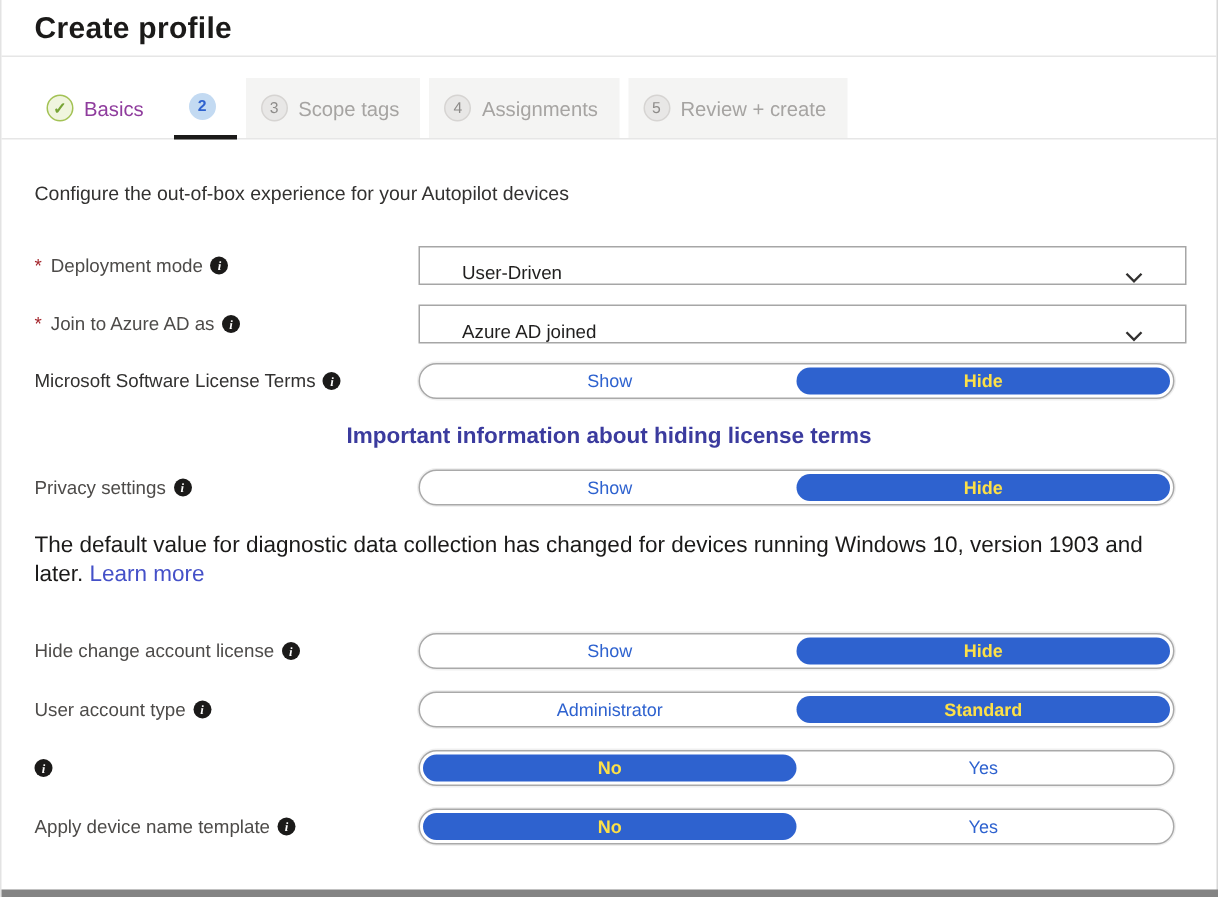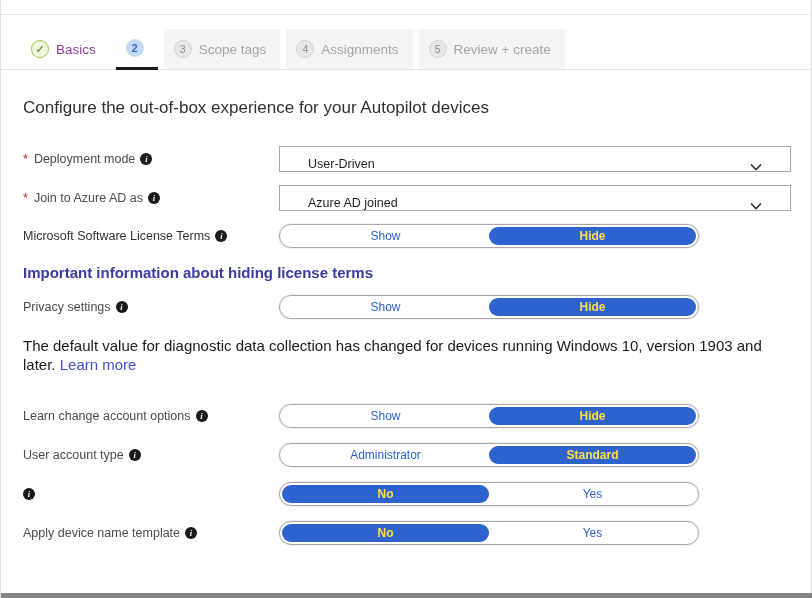--- a/index.html
+++ b/index.html
@@ -42,21 +42,21 @@
   .circle {
     width:18px; height:18px; border-radius:50%;
     display:inline-flex; align-items:center; justify-content:center;
     font-size:10.5px; flex:0 0 18px;
   }
   .circle-check { background:#f0f5de; border:1px solid #a3c255; color:#77a436; font-size:11px; font-weight:bold; }
   .circle-active { background:#c3daf2; color:#2e62cf; font-weight:bold; }
   .circle-disabled { background:#e8e7e6; color:#8d8b89; border:1px solid #d6d4d2; }
   
   .main { padding:28px 22px 0 22px; }
-  .intro { font-size:17px; color:#323130; margin-bottom:28px; }
+  .intro { font-size:13px; color:#323130; margin-bottom:28px; }
   .form-row { display:flex; align-items:center; margin-bottom:13px; }
   .lbl-cell {
     width:256px; flex:0 0 256px;
     font-size:12.5px; color:#4d4b49;
     display:flex; align-items:center; gap:5px;
   }
   .req { color:#a4262c; margin-right:1px; }
   .info-icon {
     width:12px; height:12px; border-radius:50%;
     background:#1b1a19; color:#fff;
@@ -69,55 +69,57 @@
   .dropdown {
     width:512px; height:26px;
     border:1px solid #a6a6a6; background:#fff;
     display:flex; align-items:flex-end; justify-content:space-between;
     padding:0 28px; font-size:12.5px; color:#201f1e;
     cursor:pointer;
   }
   .chev { display:inline-flex; }
   
   .toggle {
-    width:420px; height:24px; margin-left:0;
+    width:504px; height:24px; margin-left:0;
     border:1px solid #a9a9a9; border-radius:13px;
     background:#fff; display:flex; align-items:stretch;
     padding:2px; box-shadow:0 0 0 1px #f0f0f0;
     cursor:pointer;
   }
   .opt {
     flex:1 1 50%;
     display:flex; align-items:center; justify-content:center;
     font-size:12px; color:#2e62cf; border-radius:10px;
   }
   .opt.sel { background:#2e62cf; color:#fde047; font-weight:bold; }
   
   .notice-license {
     font-size:15px; font-weight:bold; color:#3b3b9e;
     margin:12px 0 14px 0;
+    text-align:center;
   }
   .notice-diag {
     font-size:15px; font-weight:normal; color:#1b1a19;
     line-height:19px; margin:17px 0 30px 0; max-width:770px;
   }
   .learn-more { color:#4450c8; cursor:pointer; text-decoration:none; }
   .toggle-gap { margin-bottom:15px; }
   
   .bottom-bar {
     position:absolute; bottom:0; left:0;
     width:812px; height:5px; background:#848484;
   }
 </style>
 </head>
 <body>
 
 <div class="page">
 
   <div class="hdr">
+    <div class="hdr-title">Create profile</div>
   </div>
 
   <div class="tabs">
     <div class="tab tab-basics">
       <span class="circle circle-check">✓</span>
       <span>Basics</span>
     </div>
     <div class="tab tab-active">
       <span class="circle circle-active">2</span>
     </div>
@@ -203,21 +205,21 @@
       </div>
     </div>
 
     <div class="notice-diag">
       <span>The default value for diagnostic data collection has changed for devices running Windows 10, version 1903 and later.</span>
       <a class="learn-more">Learn more</a>
     </div>
 
     <div class="form-row toggle-gap">
       <div class="lbl-cell">
-        <span>Learn change account options</span>
+        <span>Hide change account license</span>
         <span class="info-icon">i</span>
       </div>
       <div class="ctl-cell">
         <div class="toggle">
           <div class="opt">Show</div>
           <div class="opt sel">Hide</div>
         </div>
       </div>
     </div>
 

